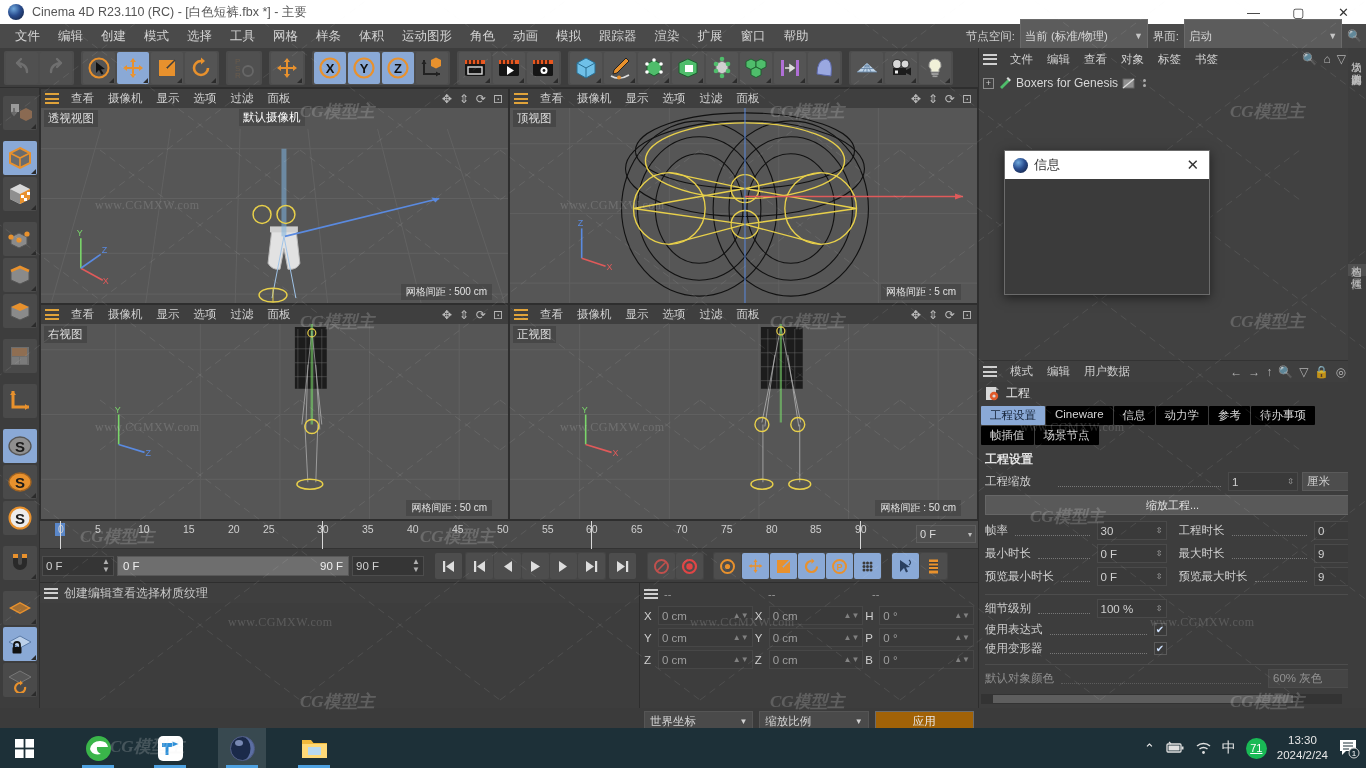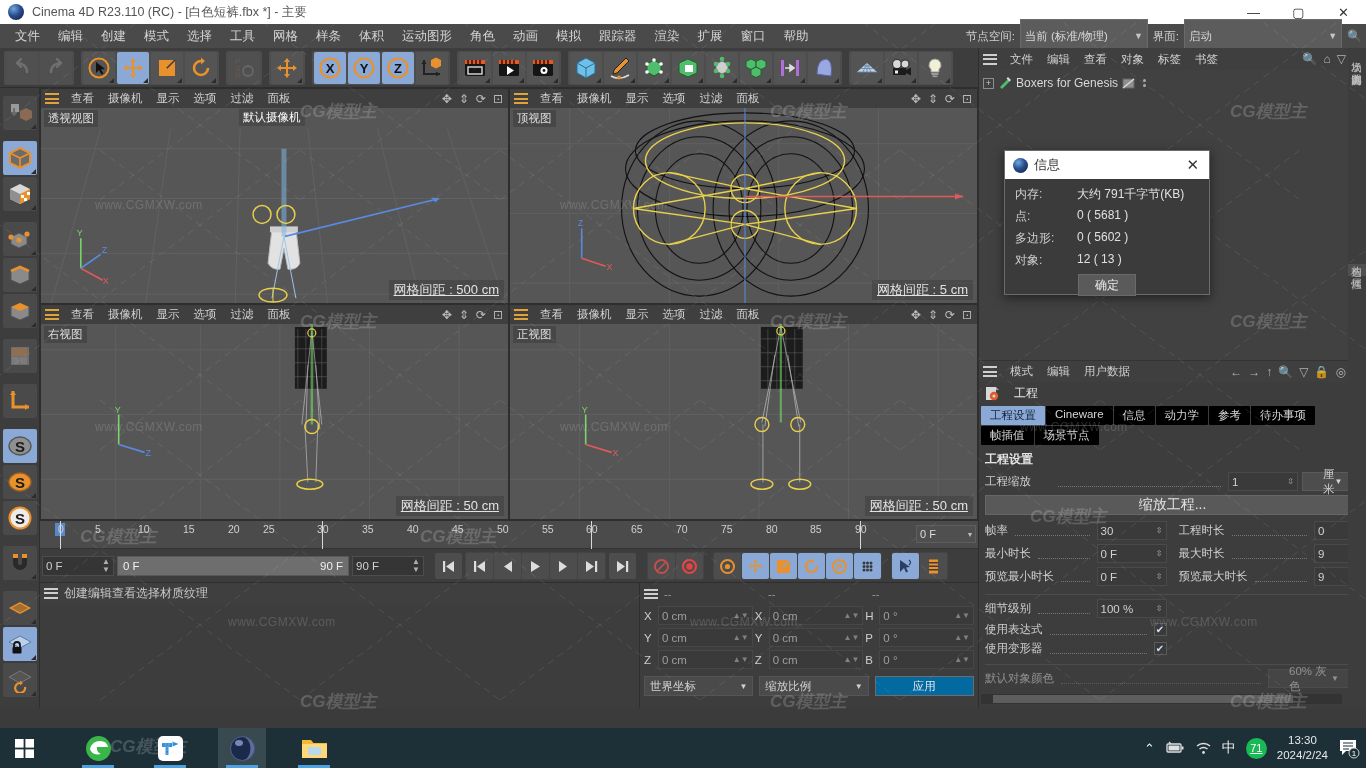--- a/index.html
+++ b/index.html
@@ -89,22 +89,22 @@
                    flex-direction: column; justify-content: space-between; }
   .vp-head .hamb i { display: block; height: 2px; background: #e0a33a; }
   .vp-head .vmi { padding: 1px 7px; color: #cfcfcf; font-size: 11.5px; }
   .vp-head .vicons { margin-left: auto; display: flex; gap: 7px; padding-right: 5px;
                      color: #cfcfcf; opacity: .85; }
   .vp-label {
     position: absolute; left: 3px; top: 21px; font-size: 11.5px; color: #dcdcdc;
     background: rgba(60,60,60,.55); padding: 1px 4px; z-index: 4;
   }
   .vp-grid-info {
-    position: absolute; right: 4px; bottom: 3px; font-size: 13px; color: #e2e2e2;
-    background: rgba(60,60,60,.5); padding: 1px 5px; z-index: 4; text-decoration: underline;
+    position: absolute; right: 16px; bottom: 3px; font-size: 10px; color: #e2e2e2;
+    background: rgba(60,60,60,.5); padding: 1px 5px; z-index: 4;
   }
   .vp-cam {
     position: absolute; font-size: 11.5px; color: #ffffff; background: rgba(70,70,70,.75);
     padding: 1px 4px; z-index: 4;
   }
   .gridcanvas { position: absolute; inset: 0; }
 
   
   .timeline-area { position: absolute; left: 40px; top: 520px; width: 938px; height: 62px;
     background: #3d3d3d; border-top: 1px solid #2e2e2e; }
@@ -155,25 +155,25 @@
   .coord-head .hamb2 { width: 14px; height: 10px; display: flex; flex-direction: column;
                        justify-content: space-between; margin-right: 6px; }
   .coord-head .hamb2 i { display: block; height: 2px; background: #cfcfcf; }
   .coord-rows { padding: 1px 4px; }
   .crow { display: flex; align-items: center; gap: 2px; margin-bottom: 3px; }
   .clabel { width: 12px; font-size: 11.5px; color: #cfcfcf; }
   .cfield { background: #3a3a3a; border: 1px solid #474747; height: 19px; flex: 1;
             display: flex; align-items: center; justify-content: space-between;
             padding: 0 3px; font-size: 11.5px; color: #9e9e9e; }
   .cfield .spin { font-size: 8px; opacity: .7; }
-  .crow-bottom { display: flex; gap: 6px; padding: 3px 4px 0 4px; }
+  .crow-bottom { display: flex; gap: 6px; padding: 3px 4px 0 4px; margin-top: 35px; }
   .csel { background: #4a4a4a; border: 1px solid #555; height: 20px; flex: 1;
           display: flex; align-items: center; justify-content: space-between;
           padding: 0 5px; font-size: 11.5px; color: #d2d2d2; }
-  .capply { background: #0369a1; border: 1px solid #6c6c6c; height: 20px; flex: 1;
+  .capply { background: #a16207; border: 1px solid #6c6c6c; height: 20px; flex: 1;
             display: flex; align-items: center; justify-content: center;
             font-size: 11.5px; color: #e8e8e8; }
 
   
   .rightpanel { position: absolute; left: 978px; top: 48px; width: 388px; height: 660px;
                 background: #3d3d3d; border-left: 1px solid #2e2e2e; }
   .om-head { height: 22px; display: flex; align-items: center; padding-left: 4px; background: #3f3f3f; }
   .om-head .hamb { width: 14px; height: 11px; margin-right: 6px; display: flex;
                    flex-direction: column; justify-content: space-between; }
   .om-head .hamb i { display: block; height: 2px; background: #cfcfcf; }
@@ -189,40 +189,40 @@
   .om-row .dots i { width: 3px; height: 3px; border-radius: 50%; background: #aaa; display: block; }
 
   .attr-head { height: 22px; display: flex; align-items: center; padding-left: 4px; background: #3f3f3f;
                border-top: 1px solid #333; }
   .attr-head .hamb { width: 14px; height: 11px; margin-right: 6px; display: flex;
                      flex-direction: column; justify-content: space-between; }
   .attr-head .hamb i { display: block; height: 2px; background: #cfcfcf; }
   .attr-head .ami { padding: 1px 7px; font-size: 11.5px; color: #d0d0d0; }
   .attr-head .amicons { margin-left: auto; display: flex; gap: 6px; padding-right: 4px;
                         opacity: .8; color: #d0d0d0; font-size: 12px; }
-  .attr-obj { height: 22px; display: flex; align-items: center; gap: 14px; padding-left: 6px; }
+  .attr-obj { height: 22px; display: flex; align-items: center; gap: 6px; padding-left: 6px; }
   .attr-obj .gico { width: 15px; height: 15px; position: relative; }
   .attr-tabs { display: flex; flex-wrap: wrap; gap: 1px; padding: 2px 2px 0 2px; }
   .atab { background: #000000; padding: 2px 9px; font-size: 11.5px; color: #d6d6d6;
           border-radius: 1px; }
   .atab.sel { background: #8aa9d6; color: #17253a; }
   .attr-section { font-size: 12px; color: #e4e4e4; font-weight: bold; padding: 6px 0 4px 6px; }
   .prow { display: flex; align-items: center; padding: 0 6px; margin-bottom: 4px; gap: 4px; }
   .pname { font-size: 11.5px; color: #cfcfcf; white-space: nowrap;
            flex: none; overflow: hidden; }
   .dotfill { flex: 1; border-bottom: 1px dotted #777; height: 10px; margin: 0 3px; min-width: 8px; }
   .pfield { background: #3a3a3a; border: 1px solid #4a4a4a; height: 19px; width: 70px;
             display: flex; align-items: center; justify-content: space-between;
             padding: 0 3px; font-size: 11.5px; color: #d0d0d0; flex: none; }
   .pfield .spin { font-size: 8px; opacity: .75; }
   .punit { background: #4d4d4d; border: 1px solid #5a5a5a; height: 19px; width: 58px;
            display: flex; align-items: center; justify-content: space-between;
-           padding: 0 20px; font-size: 11.5px; color: #d4d4d4; flex: none; }
+           padding: 0 4px; font-size: 11.5px; color: #d4d4d4; flex: none; }
   .bigbtn { margin: 2px 6px 6px 6px; background: #595959; border: 1px solid #666; height: 20px;
-            display: flex; align-items: center; justify-content: center; font-size: 14px;
+            display: flex; align-items: center; justify-content: center; font-size: 11px;
             color: #e2e2e2; }
   .chk { width: 13px; height: 13px; background: #3a3a3a; border: 1px solid #5a5a5a;
          display: flex; align-items: center; justify-content: center; flex: none; }
   .chk.on:after { content: "✔"; font-size: 10px; color: #cfe2ff; line-height: 1; }
   .twocol { display: flex; }
   .twocol > .col { width: 50%; }
   .hr { height: 1px; background: #4d4d4d; margin: 4px 6px; }
 
   
   .vtabs { position: absolute; right: 0; top: 48px; width: 18px; height: 660px;
@@ -242,21 +242,21 @@
   .dlg-body { padding: 7px 10px 0 10px; }
   .drow { display: flex; margin-bottom: 5px; font-size: 12px; }
   .drow .dk { width: 62px; color: #cfcfcf; }
   .drow .dv { color: #e0e0e0; }
   .dlg-ok { width: 58px; height: 22px; margin: 4px auto 0 auto; background: #5a5a5a;
             border: 1px solid #6a6a6a; display: flex; align-items: center;
             justify-content: center; font-size: 12px; color: #eaeaea; }
 
   
   .wm { position: absolute; pointer-events: none; z-index: 30;
-        font-family: Liberation Sans, sans-serif; }
+        font-family: Liberation Serif, serif; }
   .wm-txt { color: rgba(235,235,235,.17); font-size: 12px; letter-spacing: .5px; }
   .wm-logo { color: rgba(235,235,235,.20); font-size: 17px; font-weight: bold; font-style: italic; }
   .wmlines { position: absolute; inset: 0; z-index: 29; pointer-events: none; }
 
   
   .actwin { position: absolute; left: 1096px; top: 648px; z-index: 40; pointer-events: none; }
   .actwin .l1 { font-size: 20px; color: rgba(230,230,230,.55); }
   .actwin .l2 { font-size: 13px; color: rgba(230,230,230,.55); margin-top: 3px; }
 
   
@@ -1386,39 +1386,20 @@
     <div class="vtab" style="margin-top:180px">构造</div>
     <div class="vtab sel">属性</div>
   </div>
 
   <div class="dlg">
     <div class="dlg-title">
       <div class="ico"></div>
       <div class="t">信息</div>
       <div class="x">✕</div>
     </div>
-    <div class="dlg-body">
-      <div class="drow">
-        <span class="dk">内存:</span>
-        <span class="dv">大约 791千字节(KB)</span>
-      </div>
-      <div class="drow">
-        <span class="dk">点:</span>
-        <span class="dv">0 ( 5681 )</span>
-      </div>
-      <div class="drow">
-        <span class="dk">多边形:</span>
-        <span class="dv">0 ( 5602 )</span>
-      </div>
-      <div class="drow">
-        <span class="dk">对象:</span>
-        <span class="dv">12 ( 13 )</span>
-      </div>
-      <div class="dlg-ok">确定</div>
-    </div>
   </div>
 
 
   <svg class="wmlines" viewBox="0 0 1366 768" preserveAspectRatio="none">
     <g stroke="rgba(240,240,240,.10)" stroke-width="1" stroke-dasharray="7 5">
       <line x1="-100" y1="200" x2="300" y2="-100"></line>
         <line x1="100" y1="200" x2="500" y2="-100"></line>
       <line x1="300" y1="200" x2="700" y2="-100"></line>
         <line x1="500" y1="200" x2="900" y2="-100"></line>
       <line x1="700" y1="200" x2="1100" y2="-100"></line>

